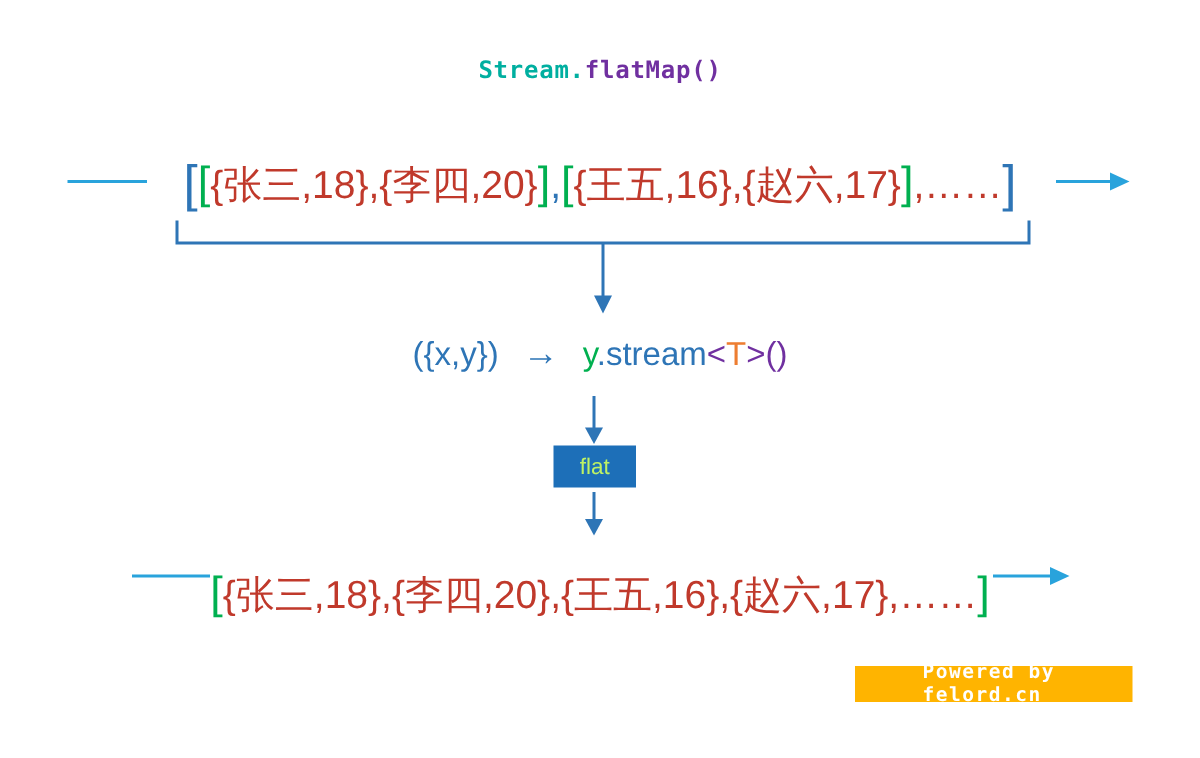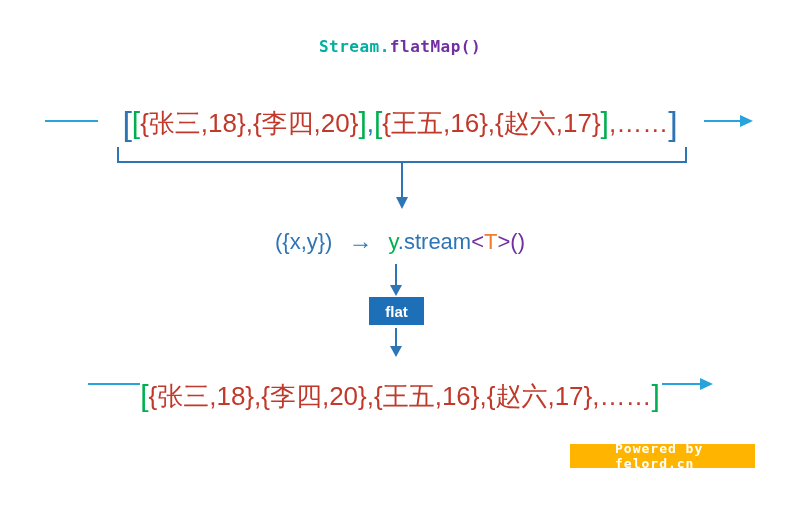--- a/index.html
+++ b/index.html
@@ -24,36 +24,36 @@
   .row { position:absolute; left:0; right:0; text-align:center;
          font-size:26px; line-height:34px; font-weight:500; white-space:nowrap; }
   .row span { vertical-align:middle; }
   .row1 { top:104px; }
   .row2 { top:377px; }
   .bk-outer { font-size:34px; }
   .bk-inner { font-size:30px; }
 
   .mapping {
     position:absolute; top:222px; left:0; right:0; text-align:center;
-    font-size:22px; line-height:38px; font-weight:500; white-space:nowrap;
+    font-size:22px; line-height:28px; font-weight:500; white-space:nowrap;
   }
   .mapping .map-arrow { display:inline-block; margin:0 16px; font-size:24px; }
 
   .c-teal   { color:var(--color-teal,#00AFA0); }
   .c-purple { color:var(--color-purple,#7030A0);text-align:right; }
   .c-blue   { color:var(--color-blue,#2E75B6); }
   .c-green  { color:var(--color-green,#00B050); }
   .c-red    { color:var(--color-red,#C0392B); }
   .c-orange { color:var(--color-orange,#ED7D31); }
 
   .flat-badge {
     position:absolute; left:369px; top:297px; width:55px; height:28px;
-    background:var(--color-badge_blue,#1D6FB8); color:#ffffff;
+    background:var(--color-badge_blue,#1D6FB8); color:#bef264;
     display:flex; align-items:center; justify-content:center;
-    font-size:15px; font-weight:bold;
+    font-size:15px; font-weight:normal;
   }
 
   .powered-badge {
     position:absolute; left:570px; top:444px; width:185px; height:24px;
     background:var(--color-badge_orange,#FFB400); color:#ffffff;
     display:flex; align-items:center; justify-content:center;
     font-family:"DejaVu Sans Mono", monospace; font-size:13px; font-weight:bold;
     letter-spacing:1px;
     padding-left:45px;
   }

